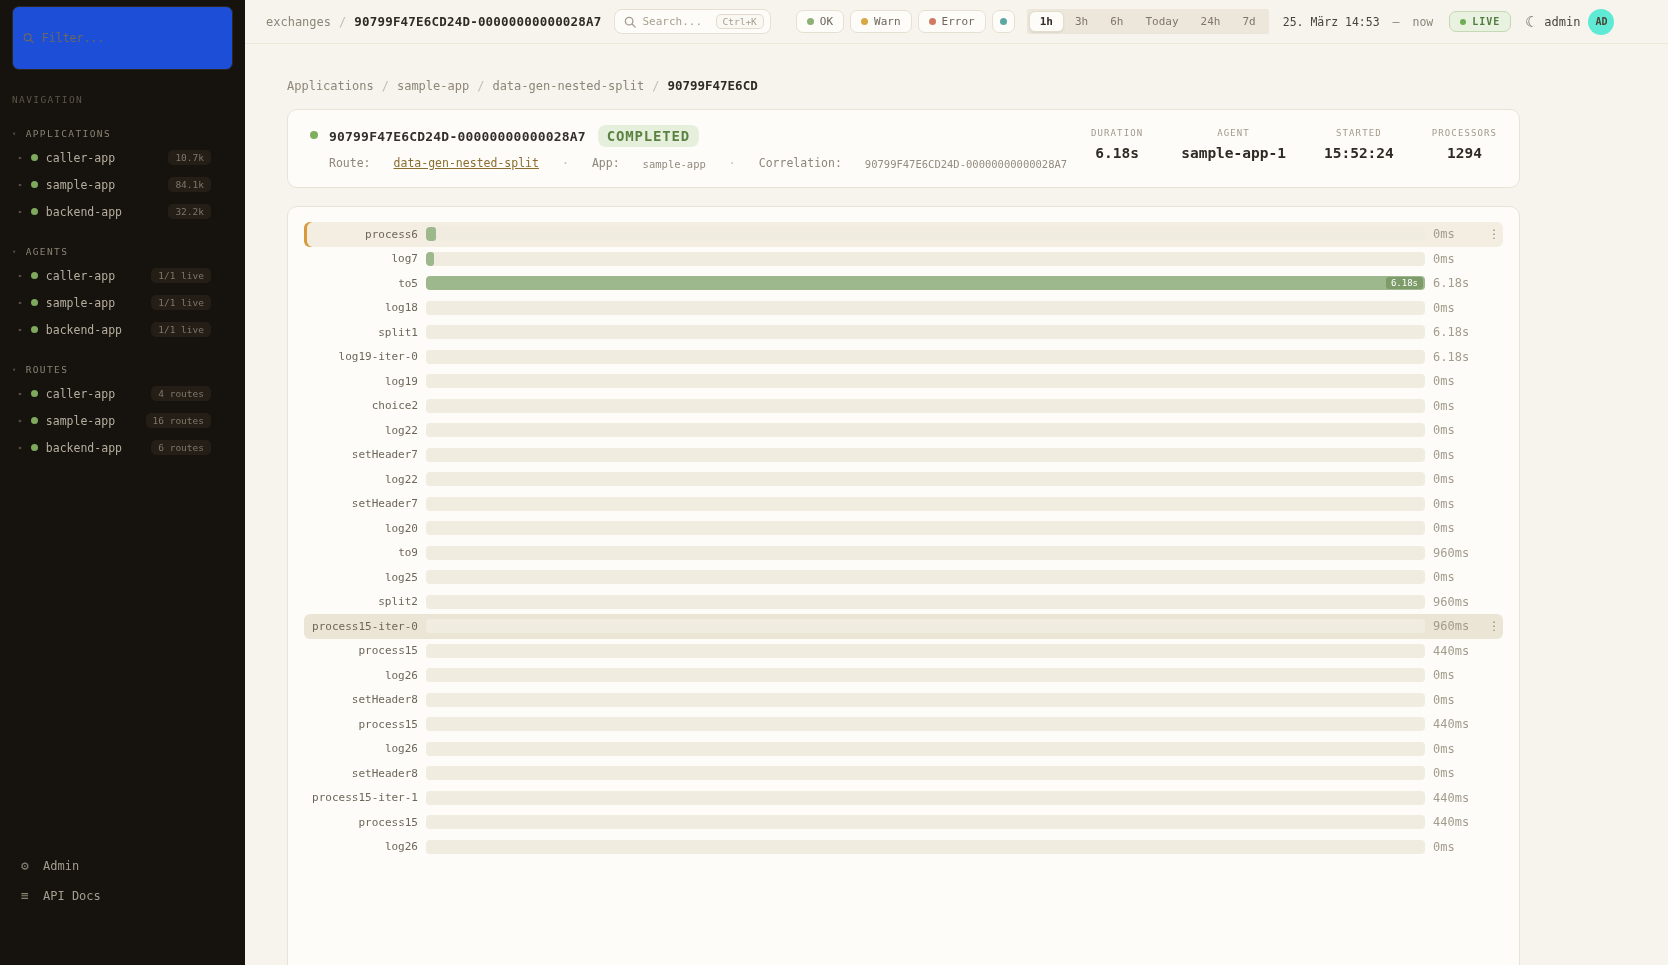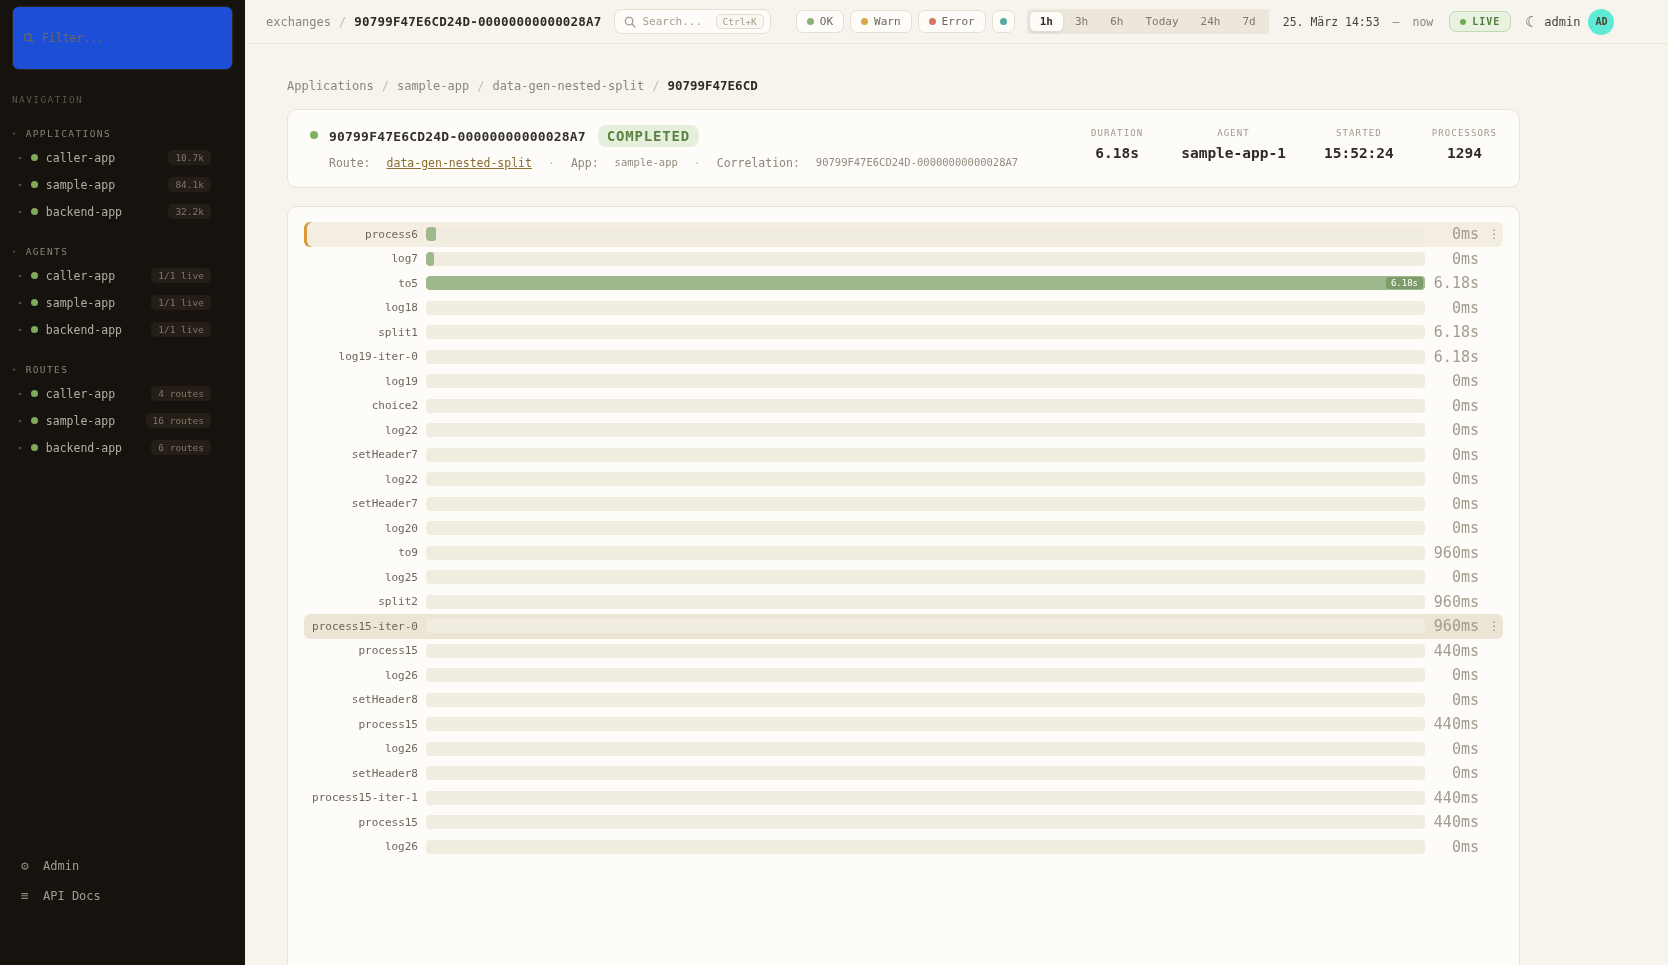--- a/index.html
+++ b/index.html
@@ -63,21 +63,21 @@
   .crumbs .crumb-link{cursor:pointer}
   .crumbs .sep{color:#c4bdb0}
   .crumbs .cur{color:#2f2b24;font-weight:bold;font-size:12.5px}
   .card{background:#fdfcf9;border:1px solid #e9e3d5;border-radius:10px}
   .ex-card{display:flex;justify-content:space-between;padding:15px 22px 17px;margin-bottom:18px;align-items:flex-start}
   .ex-left{display:flex;gap:11px}
   .ex-dot{width:8px;height:8px;border-radius:50%;background:#7fae5f;margin-top:6px;flex-shrink:0}
   .ex-id-row{display:flex;align-items:center;gap:12px}
   .ex-id{font-size:13px;font-weight:bold;letter-spacing:.2px}
   .status-badge{background:#e6efdc;color:#5a8242;font-size:14px;letter-spacing:.8px;padding:3px 9px;border-radius:8px;font-weight:bold}
-  .ex-meta{margin-top:9px;font-size:11.5px;color:#8d8679;display:flex;gap:16px;align-items:flex-start}
+  .ex-meta{margin-top:9px;font-size:11.5px;color:#8d8679;display:flex;gap:23px;align-items:flex-end}
   .route-link{color:#8a6d2f;text-decoration:underline;cursor:pointer}
   .ex-meta .mono{font-size:10.5px;color:#938c7e}
   .msep{color:#c4bdb0}
   .ex-stats{display:flex;gap:38px;padding-top:3px}
   .stat{text-align:center}
   .stat .lbl{font-size:9px;letter-spacing:1.1px;color:#a09a8c;margin-bottom:7px}
   .stat .val{font-size:14.5px;font-weight:bold;color:#2f2b24}
 
   
   .tl-card{padding:15px 16px 220px}
@@ -88,21 +88,21 @@
   .vt-btn{border:0;background:transparent;padding:5px 14px;font-size:11.5px;color:#6d675c;border-radius:7px}
   .vt-btn.active{background:#b5862b;color:#fdfcf9;font-weight:bold}
   .t-rows{display:flex;flex-direction:column}
   .t-row{display:flex;align-items:center;height:24.5px;gap:8px;border-radius:6px;padding:0 2px 0 0}
   .t-row.accent{background:#f3eee1;box-shadow:inset 3px 0 0 #d99a3d}
   .t-row.selected{background:#ebe5d6}
   .t-label{width:114px;text-align:right;font-size:11px;color:#6e6759;flex-shrink:0;white-space:nowrap;overflow:hidden}
   .t-track{flex:1;height:14px;background:#f1ece0;border-radius:4px;position:relative;overflow:hidden}
   .t-bar{position:absolute;left:0;top:0;bottom:0;background:#9db88c;border-radius:3px;display:flex;align-items:center;justify-content:flex-end;min-width:7px}
   .t-chip{background:#7d9c6a;color:#fff;font-size:9px;padding:1px 5px;border-radius:3px;margin-right:2px;white-space:nowrap}
-  .t-dur{width:46px;text-align:right;font-size:15px;color:#a39c8d;flex-shrink:0}
+  .t-dur{width:46px;font-size:12px;color:#a39c8d;flex-shrink:0}
   .t-menu{width:14px;color:#8d8679;font-size:12px;text-align:center;cursor:pointer;flex-shrink:0}
 </style>
 </head>
 <body>
 
 <aside class="sidebar">
   <div class="filter-wrap">
     <svg width="12" height="12" viewBox="0 0 14 14">
       <circle cx="6" cy="6" r="4.4" stroke="#6f685b" stroke-width="1.5" fill="none"></circle>
       <line x1="9.4" y1="9.4" x2="13" y2="13" stroke="#6f685b" stroke-width="1.5" stroke-linecap="round"></line>

